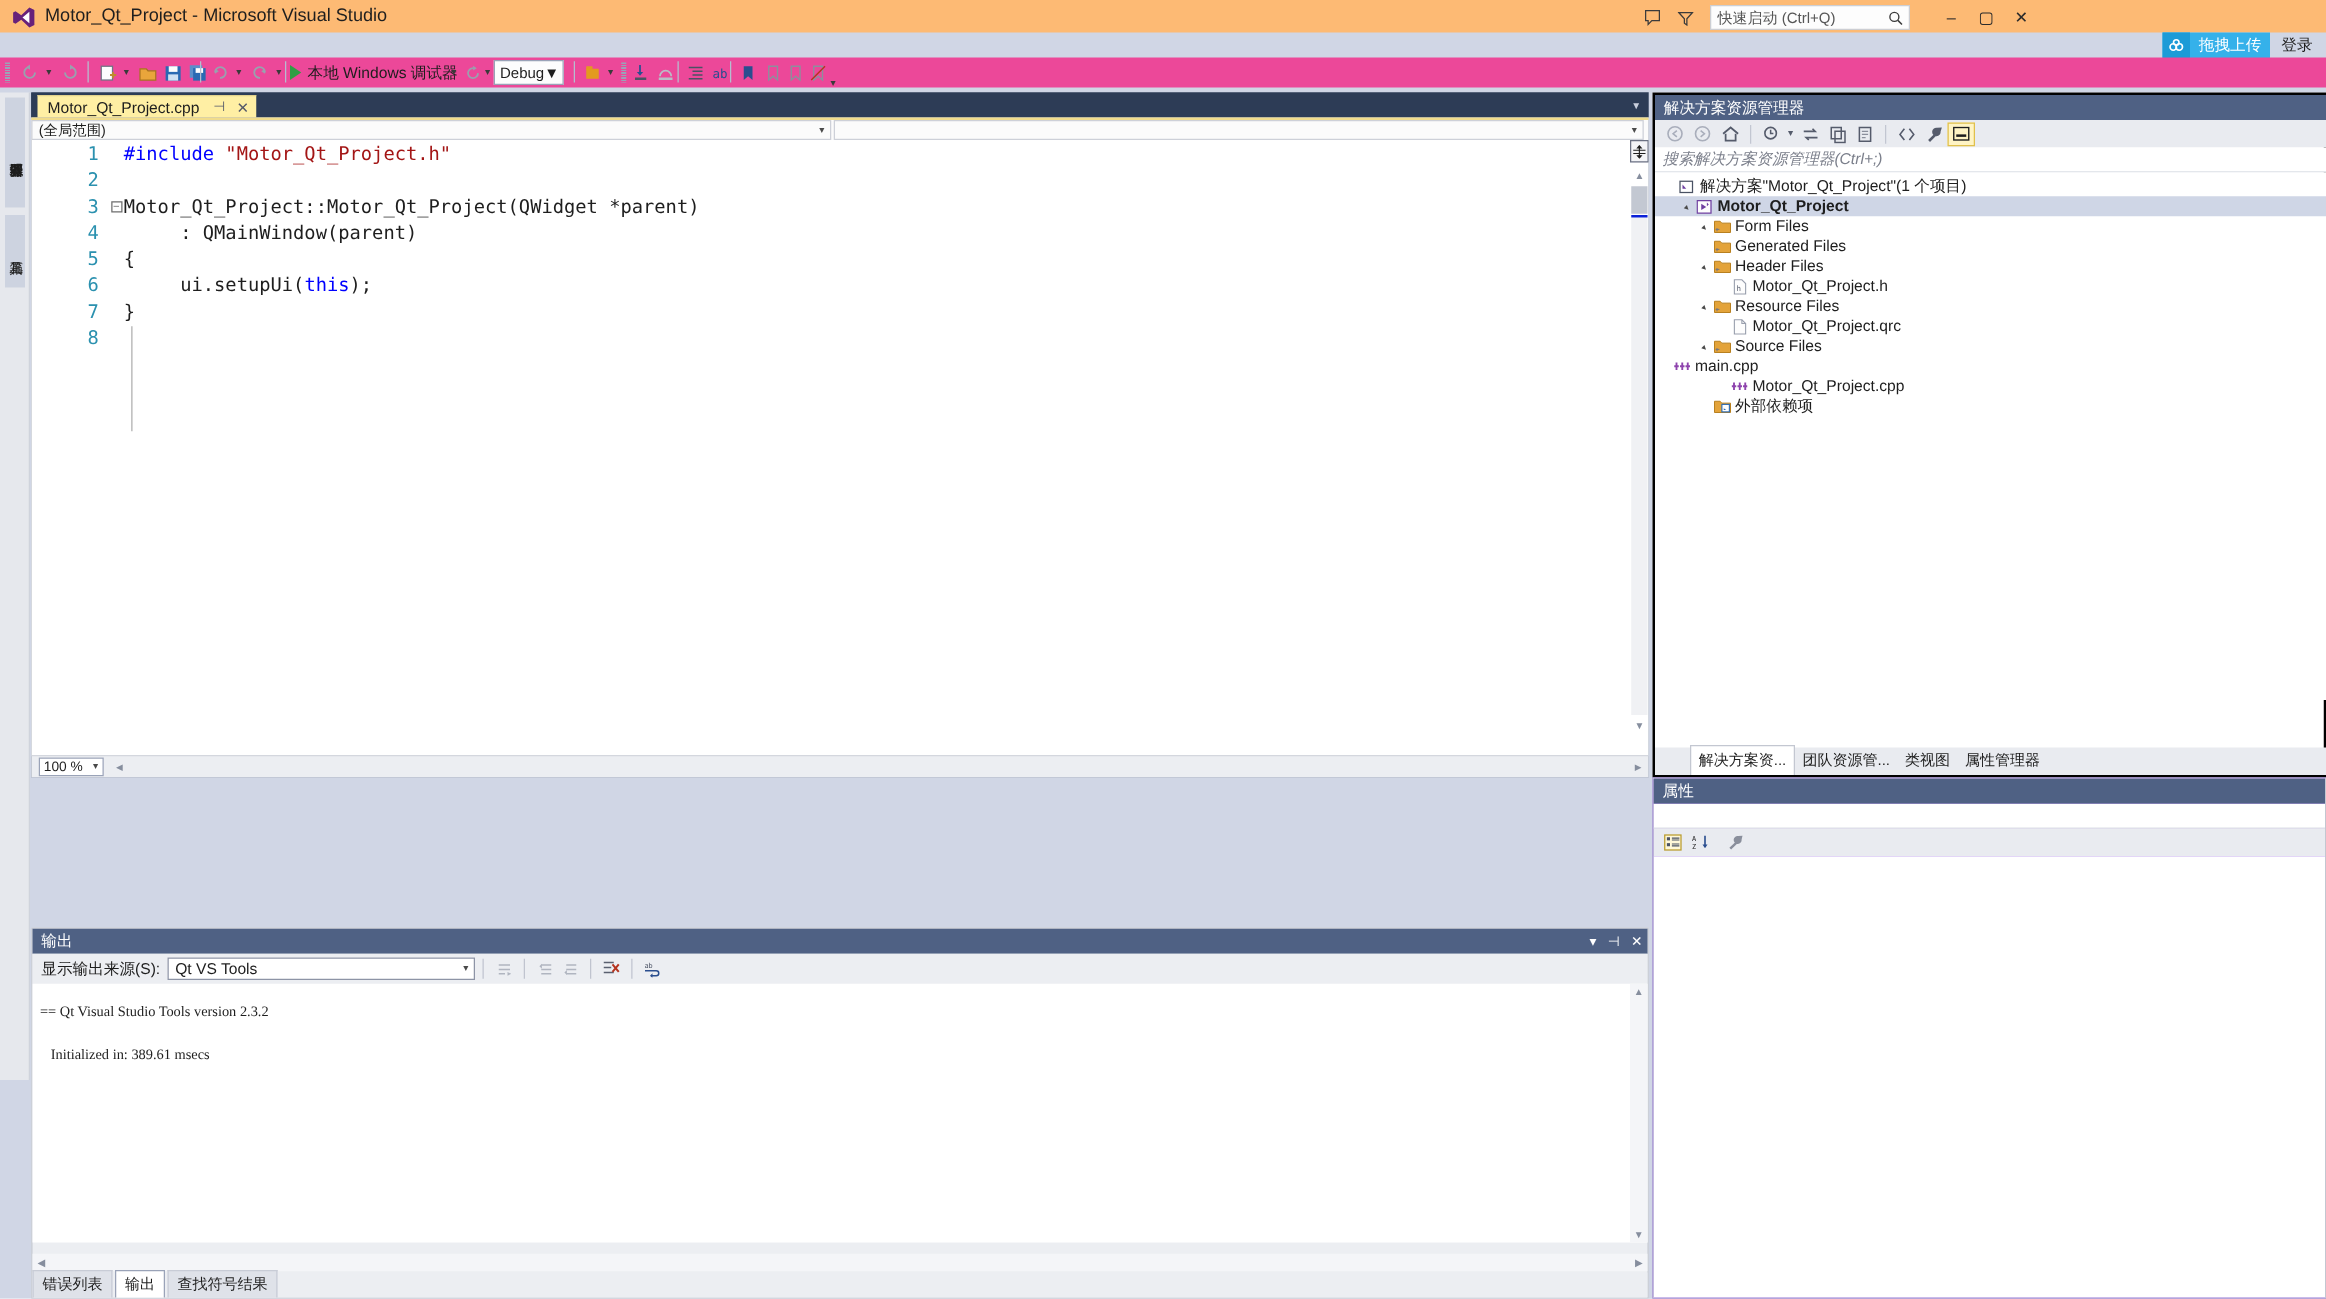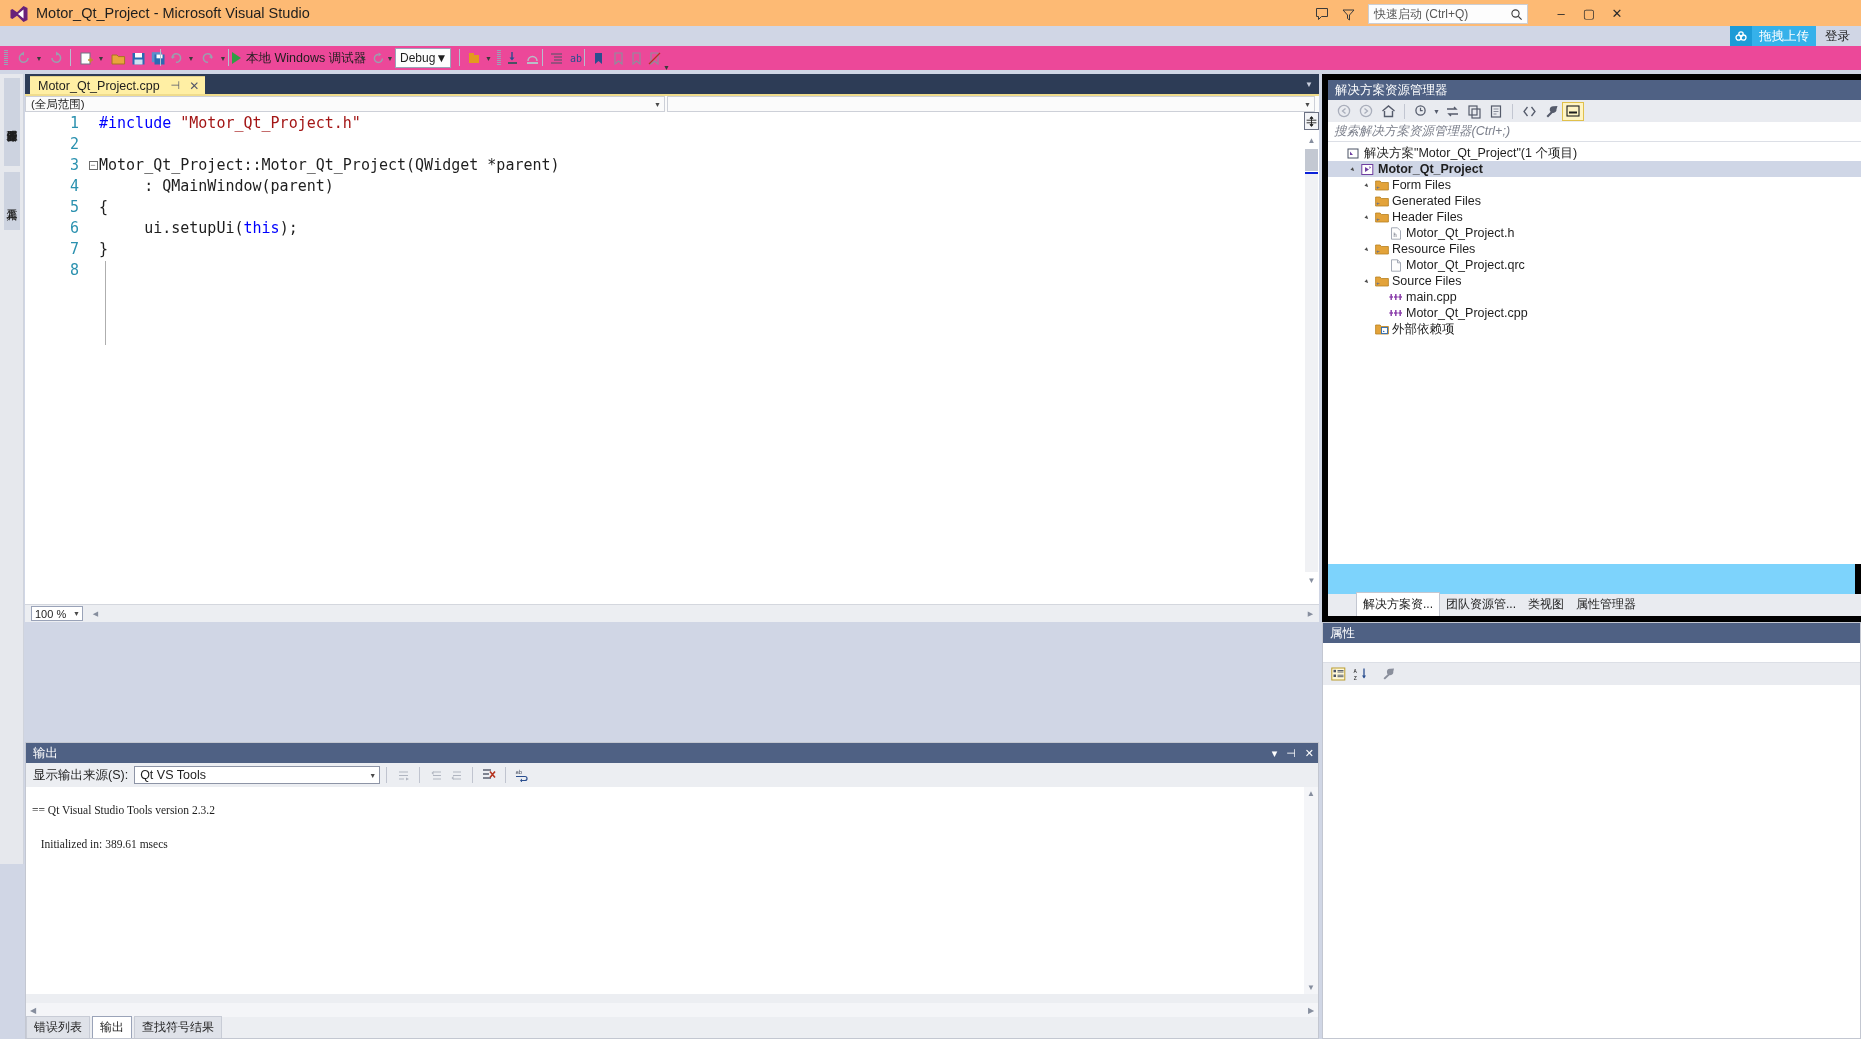--- a/index.html
+++ b/index.html
@@ -295,21 +295,21 @@
   .btab {
     font-size: 12px; color: #1e1e1e; padding: 2px 7px; white-space: nowrap;
     background: #dfe2e9; margin-right: 2px; border: 1px solid #c8ccd6;
     border-bottom: none;
   }
   .btab.sel { background: #ffffff; border-color: #9aa3b8; }
 
   
   .sol-panel {
     position: absolute; left: 1322px; top: 74px; width: 539px; height: 548px;
-    background: #7dd3fc; border: 6px solid #000000;
+    background: #ffffff; border: 2px solid #000000;
   }
   .sol-header {
     position: absolute; left: 0; top: 0; width: 537px; height: 20px;
     background: #4f6184; display: flex; align-items: center;
   }
   .sol-title {
     font-size: 12.5px; color: #ffffff; padding-left: 7px; white-space: nowrap;
   }
   .sol-toolbar {
     position: absolute; left: 0; top: 20px; width: 537px; height: 22px;
@@ -917,21 +917,21 @@
           <div class="trow" style="padding-left: 32px;">
             <span class="tarrow"><span style="display:inline-block;transform:rotate(135deg);font-size:6px;color:#4a4a4a;">▲</span></span>
             <span class="ticon">
               <svg width="14" height="12" viewBox="0 0 14 12">
                 <path d="M0.6 2 h4.5 l1.3 1.5 h7 v7.5 h-12.8 Z" fill="#e3a33a" stroke="#b8801f" stroke-width="0.8"></path>
                 <path d="M1.5 8.5 h3 M2.6 7.5 v2.5" stroke="#6f7585" stroke-width="0.8"></path>
               </svg>
             </span>
             <span class="tlabel">Source Files</span>
           </div>
-          <div class="trow" style="padding-left: 46px; text-align: center;">
+          <div class="trow" style=" text-align: center;">
             <span class="tarrow"></span>
             <span class="ticon">
               <svg width="13" height="12" viewBox="0 0 13 12">
                 <path d="M2.2 3 v6 M0.4 6 h3.6 M6.8 3 v6 M5 6 h3.6 M11.2 3 v6 M9.4 6 h3.6" stroke="#8e44ad" stroke-width="1.5"></path>
               </svg>
             </span>
             <span class="tlabel">main.cpp</span>
           </div>
           <div class="trow" style="padding-left: 46px;">
             <span class="tarrow"></span>

